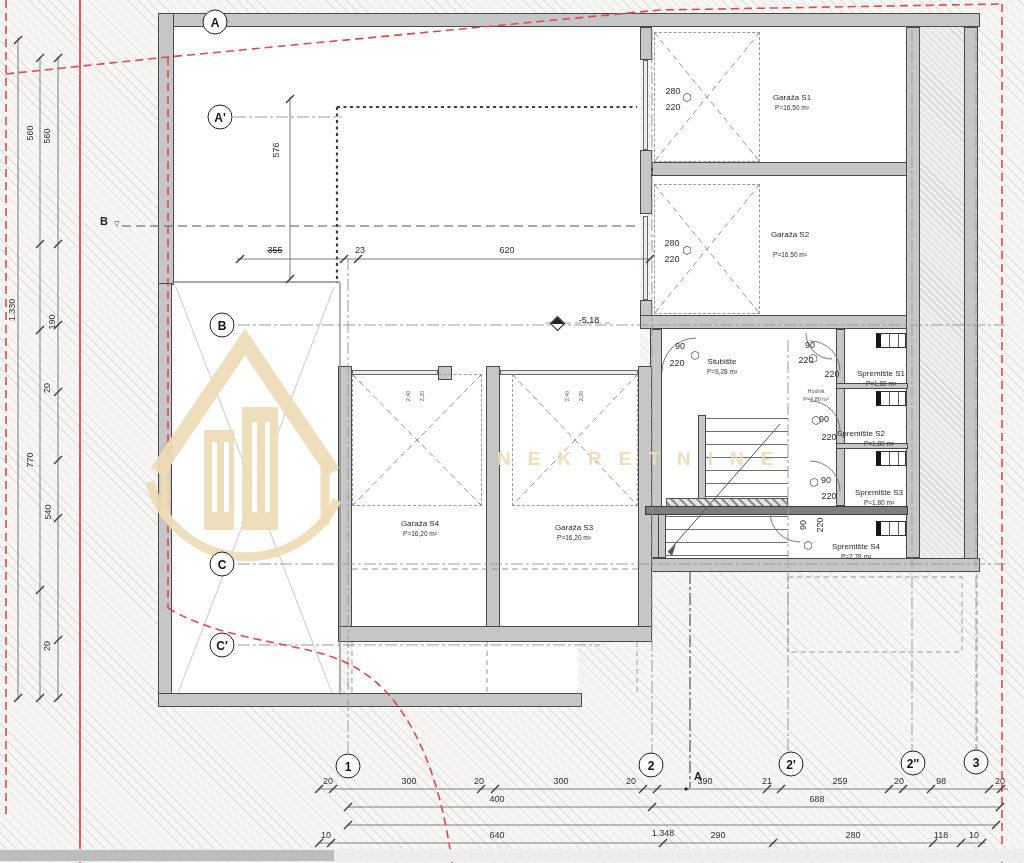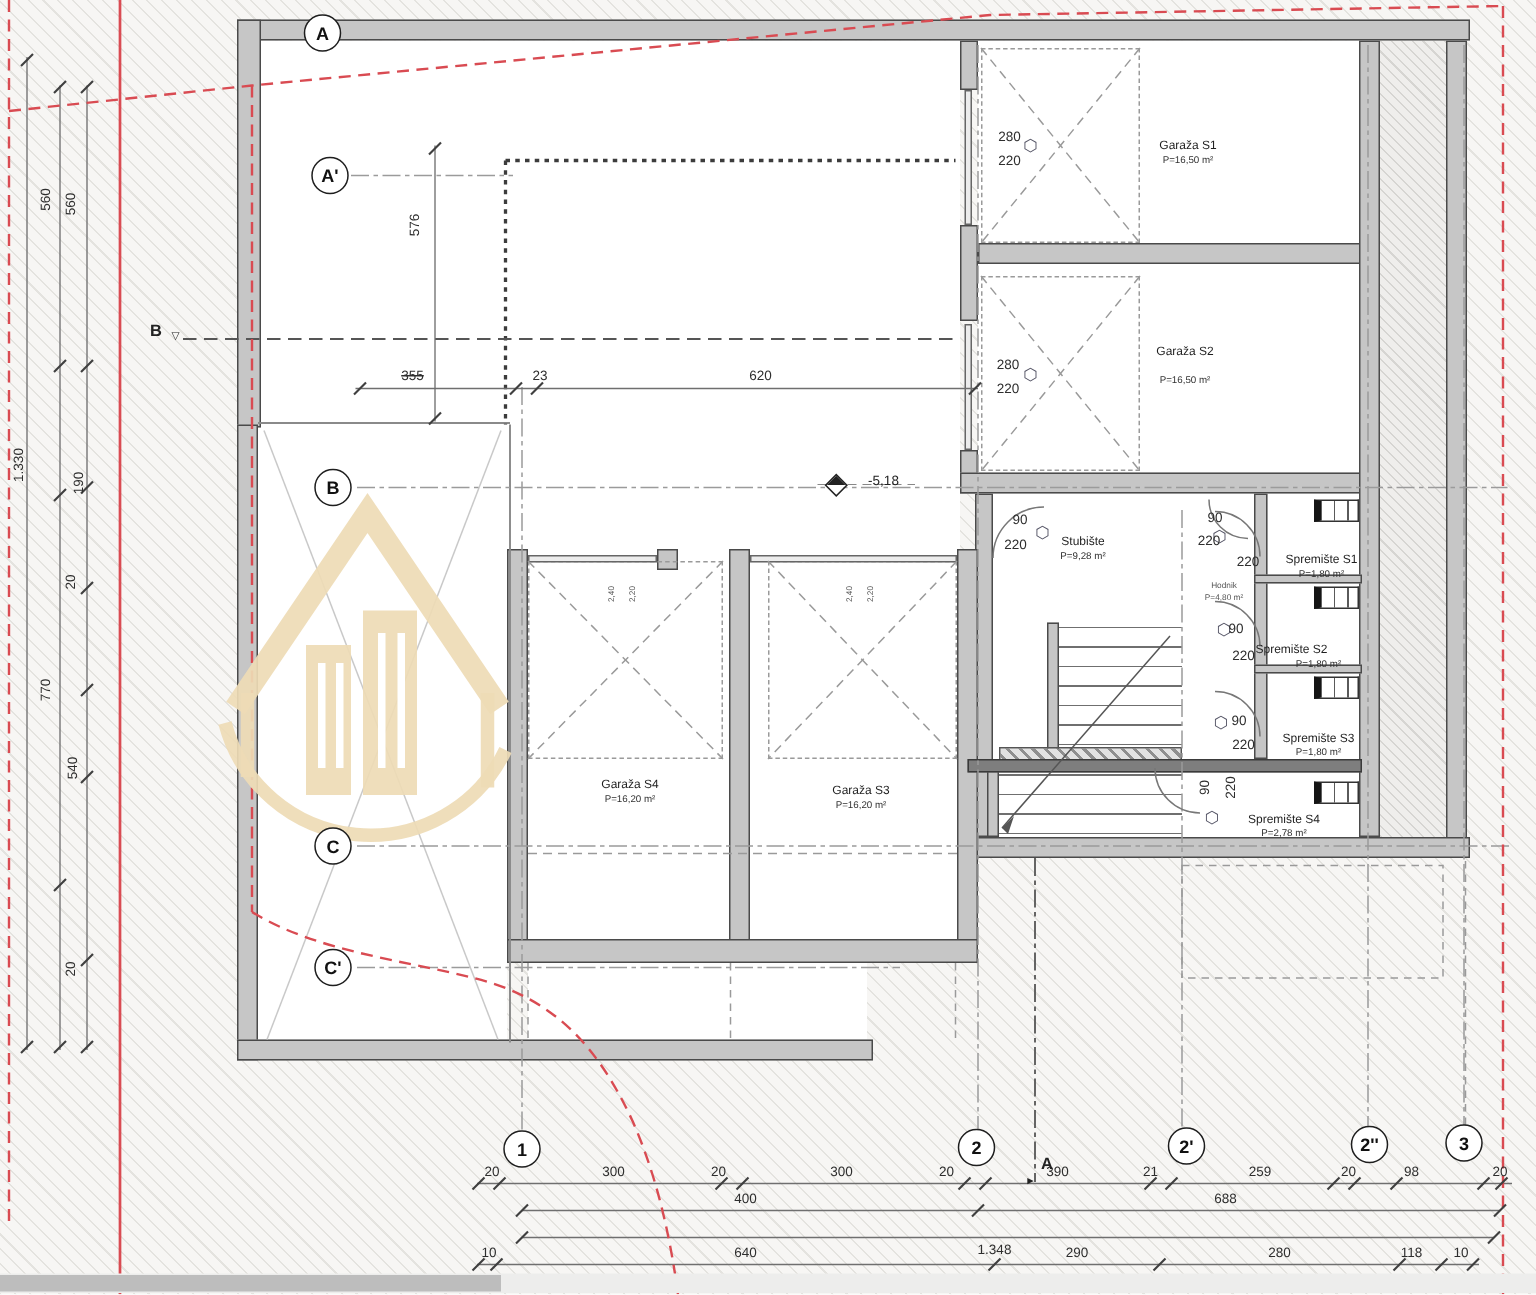--- a/index.html
+++ b/index.html
@@ -253,20 +253,21 @@
         <rect x="72" y="108" width="30" height="100"></rect>
         <rect x="110" y="85" width="36" height="123"></rect>
       </g>
       <g fill="#ffffff">
         <rect x="80" y="120" width="5" height="70"></rect>
           <rect x="92" y="120" width="5" height="70"></rect>
         <rect x="120" y="100" width="5" height="90"></rect>
           <rect x="133" y="100" width="5" height="90"></rect>
       </g>
     </svg>
+    <div class="t2">NEKRETNINE</div>
   </div>
 
   <div id="labels-layer">
       <span class="lbl" style="left: 30px; top: 133px; transform: translate(-50%, -50%) rotate(-90deg);">560</span>
       <span class="lbl" style="left: 47px; top: 136px; transform: translate(-50%, -50%) rotate(-90deg);">560</span>
       <span class="lbl" style="left: 12px; top: 310px; transform: translate(-50%, -50%) rotate(-90deg);">1.330</span>
       <span class="lbl" style="left: 52px; top: 322px; transform: translate(-50%, -50%) rotate(-90deg);">190</span>
       <span class="lbl" style="left: 47px; top: 388px; transform: translate(-50%, -50%) rotate(-90deg);">20</span>
       <span class="lbl" style="left: 30px; top: 460px; transform: translate(-50%, -50%) rotate(-90deg);">770</span>
       <span class="lbl" style="left: 48px; top: 512px; transform: translate(-50%, -50%) rotate(-90deg);">540</span>

